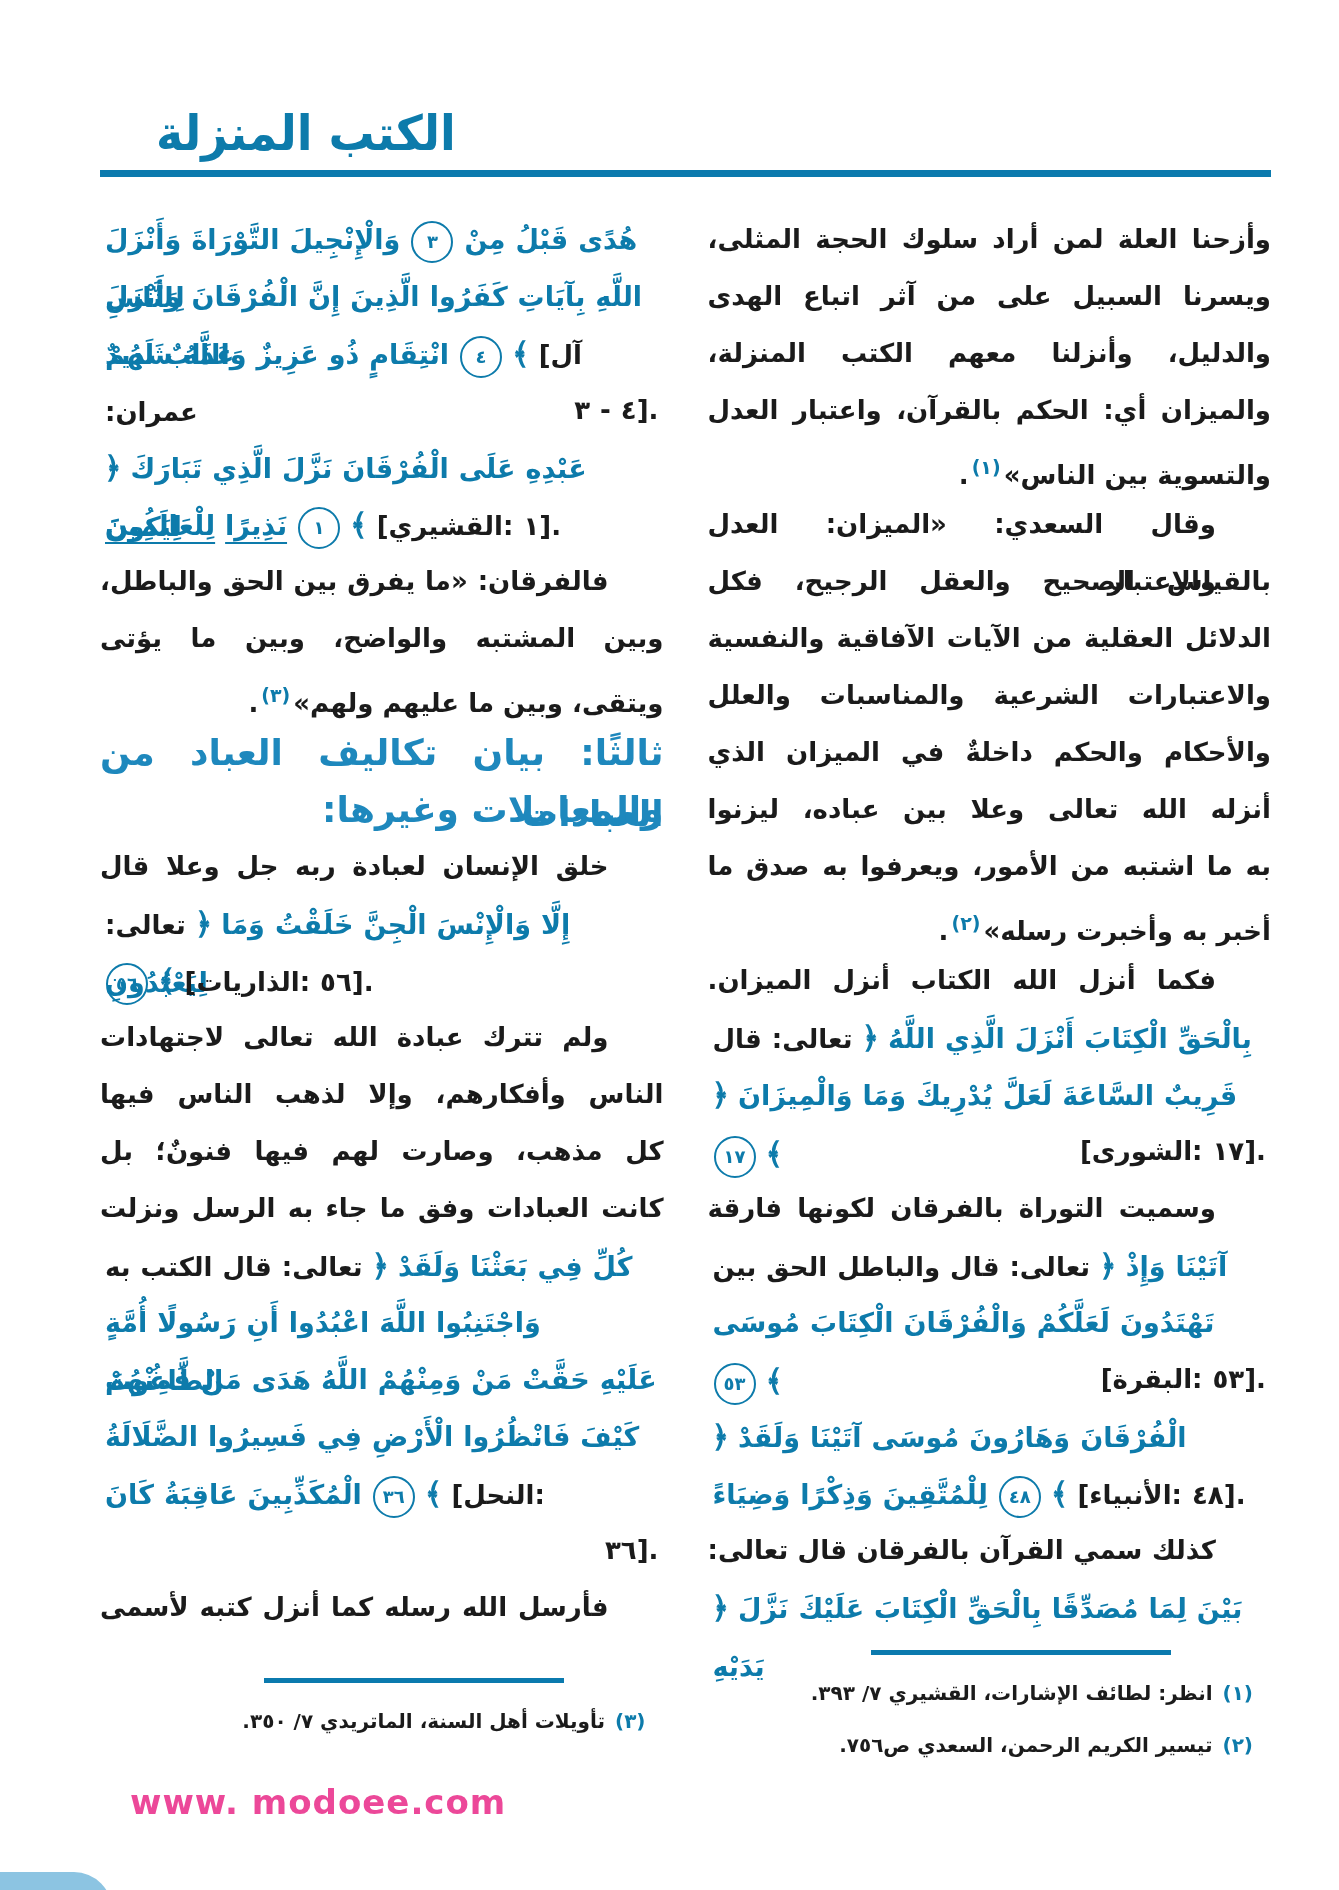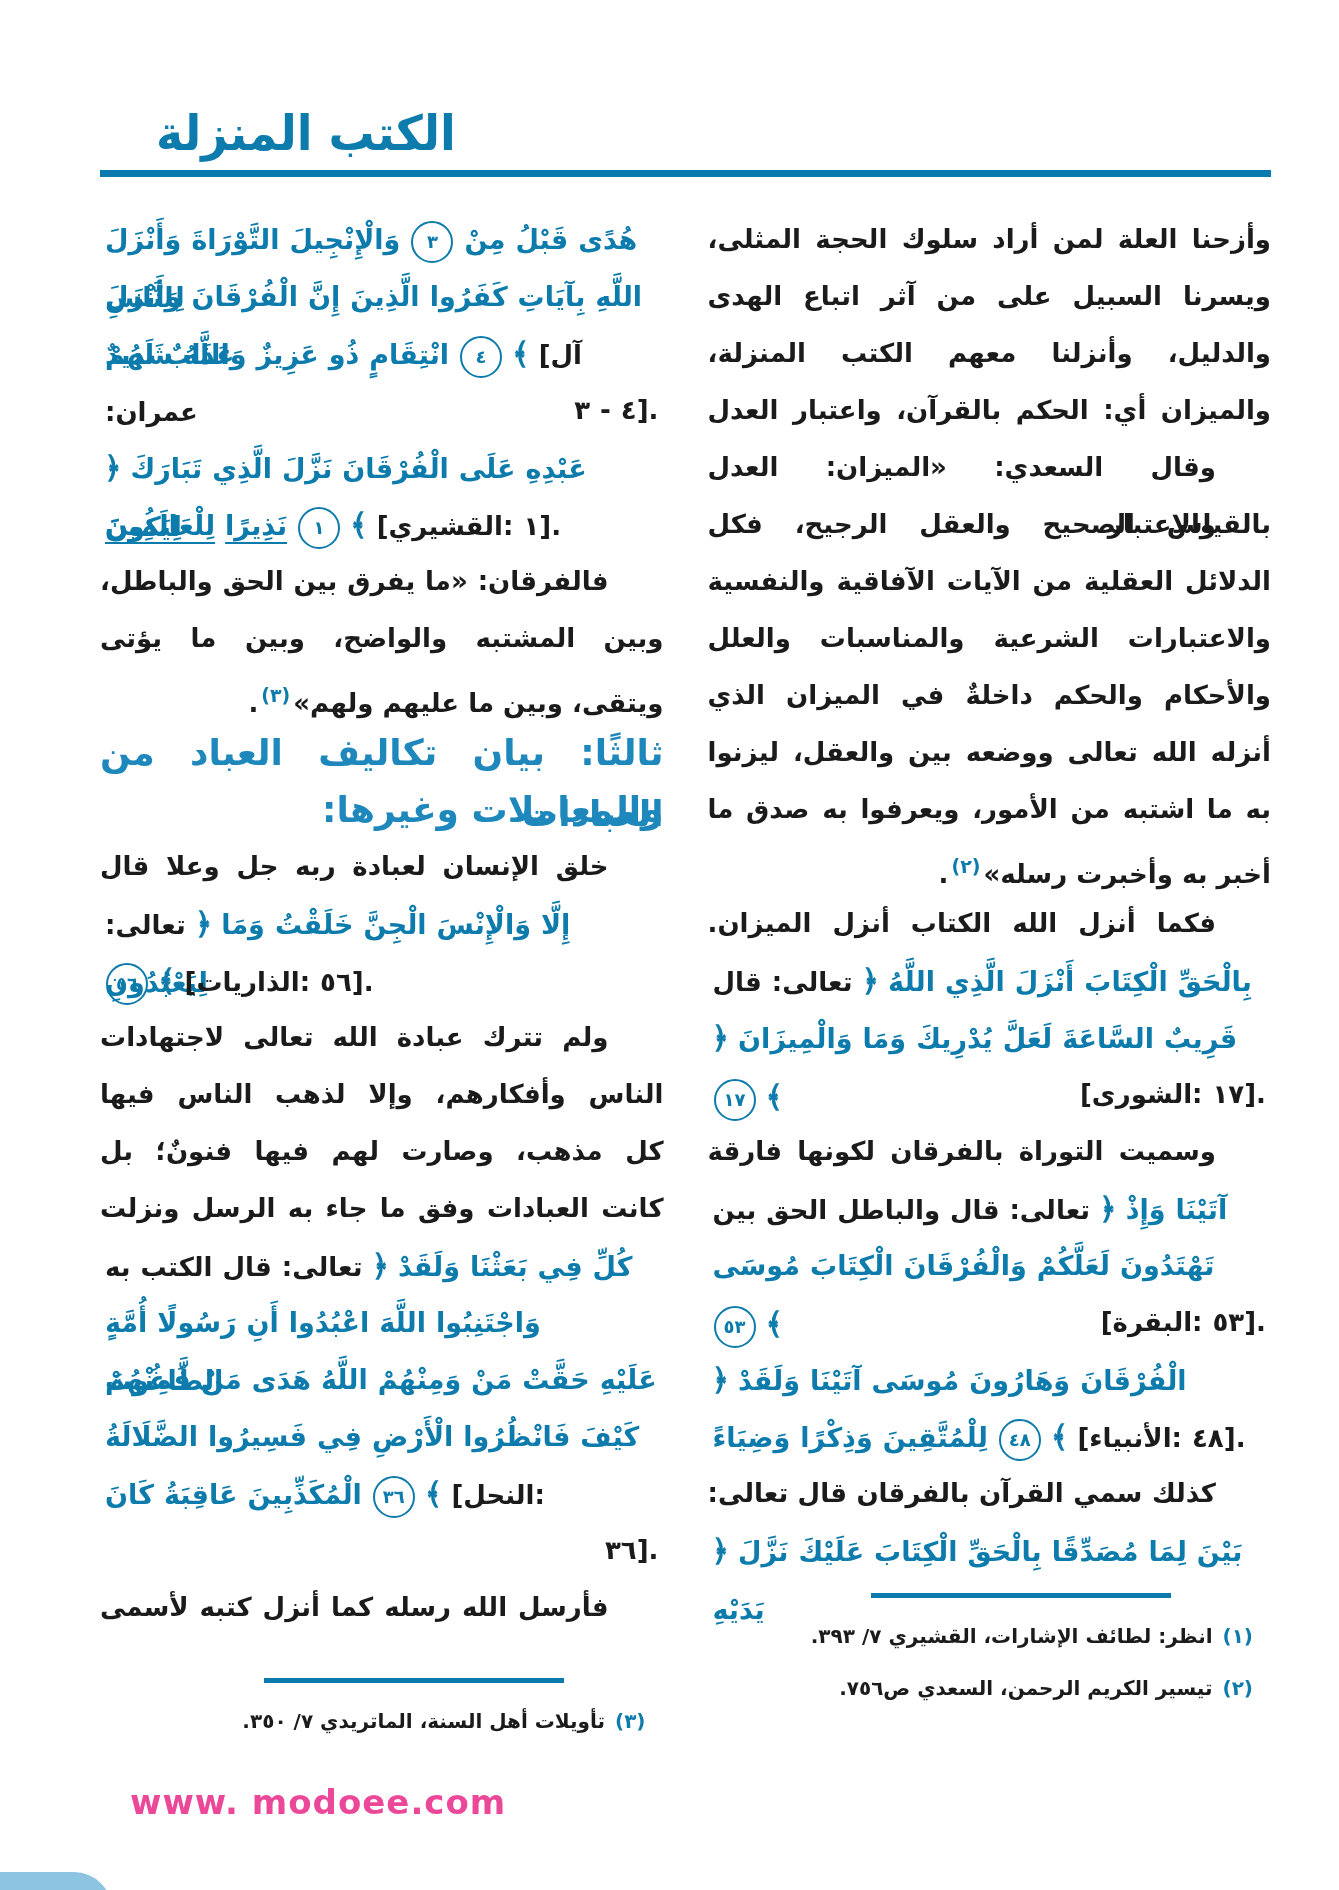--- a/index.html
+++ b/index.html
@@ -54,26 +54,27 @@
     <div id="hdr-title">الكتب المنزلة</div>
     <div id="hdr-rule"></div>
   </div>
 
   <div id="cols">
     <div class="col col-right" id="col-right">
         <div class="line jst"><span class="b">وأزحنا العلة لمن أراد سلوك الحجة المثلى،</span></div>
         <div class="line jst"><span class="b">ويسرنا السبيل على من آثر اتباع الهدى</span></div>
         <div class="line jst"><span class="b">والدليل، وأنزلنا معهم الكتب المنزلة،</span></div>
         <div class="line jst"><span class="b">والميزان أي: الحكم بالقرآن، واعتبار العدل</span></div>
+        <div class="line"><span class="b">والتسوية بين الناس»</span><sup class="fnref">(١)</sup><span class="b">.</span></div>
         <div class="line jst ind"><span class="b">وقال السعدي: «الميزان: العدل والاعتبار</span></div>
         <div class="line jst"><span class="b">بالقياس الصحيح والعقل الرجيح، فكل</span></div>
         <div class="line jst"><span class="b">الدلائل العقلية من الآيات الآفاقية والنفسية</span></div>
         <div class="line jst"><span class="b">والاعتبارات الشرعية والمناسبات والعلل</span></div>
         <div class="line jst"><span class="b">والأحكام والحكم داخلةٌ في الميزان الذي</span></div>
-        <div class="line jst"><span class="b">أنزله الله تعالى ووضعه بين والعقل، ليزنوا</span></div>
+        <div class="line jst"><span class="b">أنزله الله تعالى وعلا بين عباده، ليزنوا</span></div>
         <div class="line jst"><span class="b">به ما اشتبه من الأمور، ويعرفوا به صدق ما</span></div>
         <div class="line"><span class="b">أخبر به وأخبرت رسله»</span><sup class="fnref">(٢)</sup><span class="b">.</span></div>
         <div class="line jst ind"><span class="b">فكما أنزل الله الكتاب أنزل الميزان.</span></div>
         <div class="line jst rev"><bdi class="b" dir="rtl">قال</bdi><bdi class="b" dir="rtl">تعالى:</bdi><span class="orn">﴿</span><bdi class="q" dir="rtl">اللَّهُ</bdi><bdi class="q" dir="rtl">الَّذِي</bdi><bdi class="q" dir="rtl">أَنْزَلَ</bdi><bdi class="q" dir="rtl">الْكِتَابَ</bdi><bdi class="q" dir="rtl">بِالْحَقِّ</bdi></div>
         <div class="line jst rev"><span class="orn">﴿</span><bdi class="q" dir="rtl">وَالْمِيزَانَ</bdi><bdi class="q" dir="rtl">وَمَا</bdi><bdi class="q" dir="rtl">يُدْرِيكَ</bdi><bdi class="q" dir="rtl">لَعَلَّ</bdi><bdi class="q" dir="rtl">السَّاعَةَ</bdi><bdi class="q" dir="rtl">قَرِيبٌ</bdi><span class="medallion">١٧</span><span class="orn">﴾</span></div>
         <div class="line padl rev"><bdi class="b" dir="ltr">[الشورى:</bdi><bdi class="b" dir="ltr">١٧].</bdi></div>
         <div class="line jst ind"><span class="b">وسميت التوراة بالفرقان لكونها فارقة</span></div>
         <div class="line jst rev"><bdi class="b" dir="rtl">بين</bdi><bdi class="b" dir="rtl">الحق</bdi><bdi class="b" dir="rtl">والباطل</bdi><bdi class="b" dir="rtl">قال</bdi><bdi class="b" dir="rtl">تعالى:</bdi><span class="orn">﴿</span><bdi class="q" dir="rtl">وَإِذْ</bdi><bdi class="q" dir="rtl">آتَيْنَا</bdi></div>
         <div class="line jst rev"><bdi class="q" dir="rtl">مُوسَى</bdi><bdi class="q" dir="rtl">الْكِتَابَ</bdi><bdi class="q" dir="rtl">وَالْفُرْقَانَ</bdi><bdi class="q" dir="rtl">لَعَلَّكُمْ</bdi><bdi class="q" dir="rtl">تَهْتَدُونَ</bdi><span class="medallion">٥٣</span><span class="orn">﴾</span></div>
         <div class="line padl rev"><bdi class="b" dir="ltr">[البقرة:</bdi><bdi class="b" dir="ltr">٥٣].</bdi></div>

